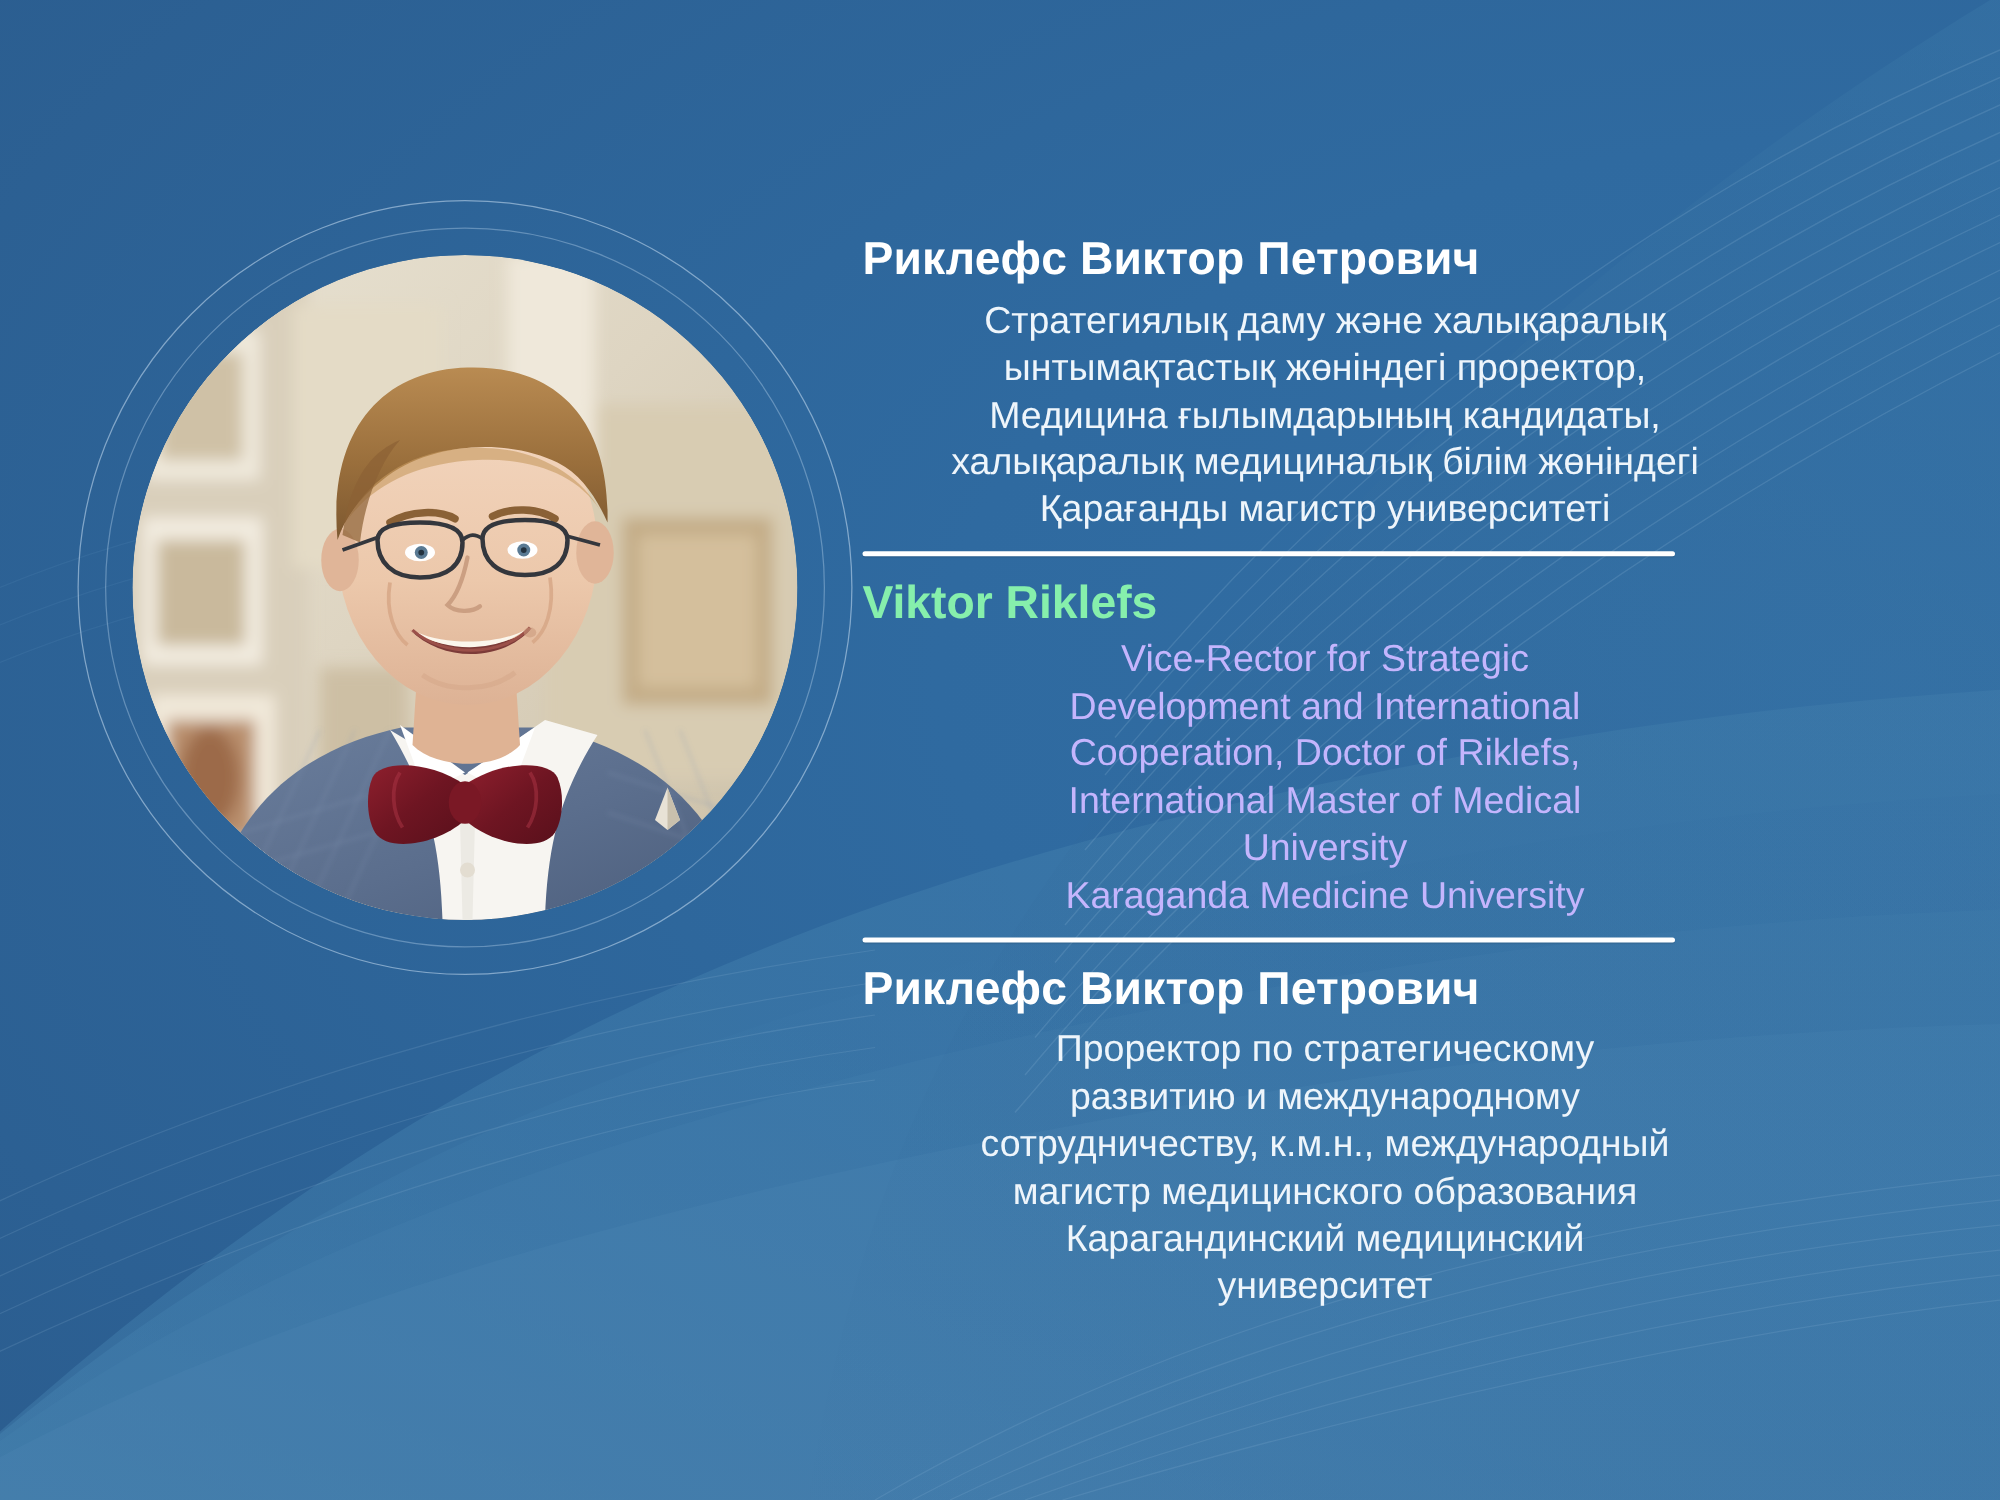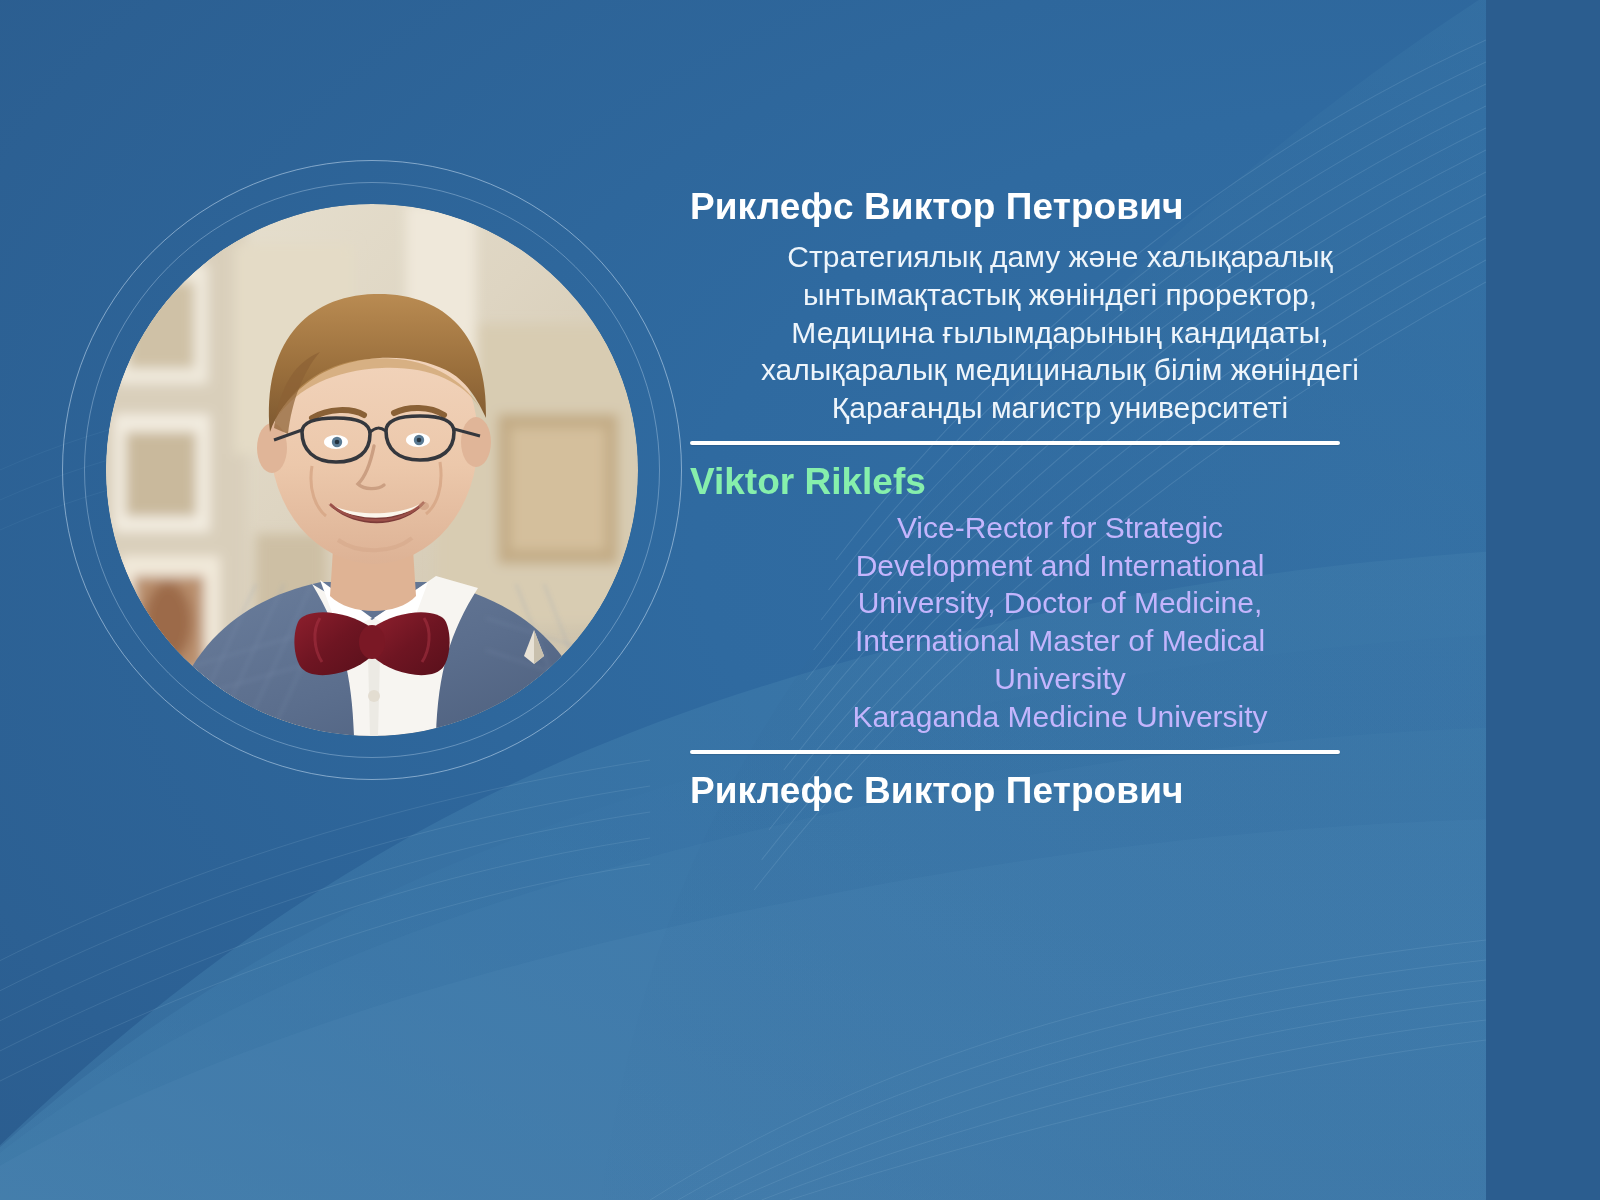--- a/index.html
+++ b/index.html
@@ -1,20 +1,20 @@
 <!DOCTYPE html>
 <html><head>
 <meta charset="utf-8">
 <style>
   html,body{margin:0;padding:0;background:#2b5d8f;}
   *{box-sizing:border-box;}
 
   #slide{
     position:relative;
-    width:1486px;height:1200px;
+    width:1600px;height:1200px;
     overflow:hidden;
     background:#2b5d8f;
     font-family:"Liberation Sans","DejaVu Sans",sans-serif;
   }
 
   
   .bg-base{
     position:absolute;inset:0;
     background:
       radial-gradient(120% 90% at 95% 45%, #336FA4 0%, #2f6aa0 40%, #2b5d8f 100%),
@@ -323,27 +323,35 @@
       </p>
     </div>
 
     <div class="divider"></div>
 
     <div class="block block-en">
       <h2 class="name-en">Viktor Riklefs</h2>
       <p class="desc en">
         <span class="ln">Vice-Rector for Strategic</span>
         <span class="ln">Development and International</span>
-        <span class="ln">University, Doctor of Medicine,</span>
+        <span class="ln">Cooperation, Doctor of Riklefs,</span>
         <span class="ln">International Master of Medical</span>
         <span class="ln">University</span>
         <span class="ln">Karaganda Medicine University</span>
       </p>
     </div>
 
     <div class="divider"></div>
 
     <div class="block">
       <h2 class="name-ru">Риклефс Виктор Петрович</h2>
+      <p class="desc ru">
+        <span class="ln">Проректор по стратегическому</span>
+        <span class="ln">развитию и международному</span>
+        <span class="ln">сотрудничеству, к.м.н., международный</span>
+        <span class="ln">магистр медицинского образования</span>
+        <span class="ln">Карагандинский медицинский</span>
+        <span class="ln">университет</span>
+      </p>
     </div>
 
   </div>
 </div>
 
 </body></html>

